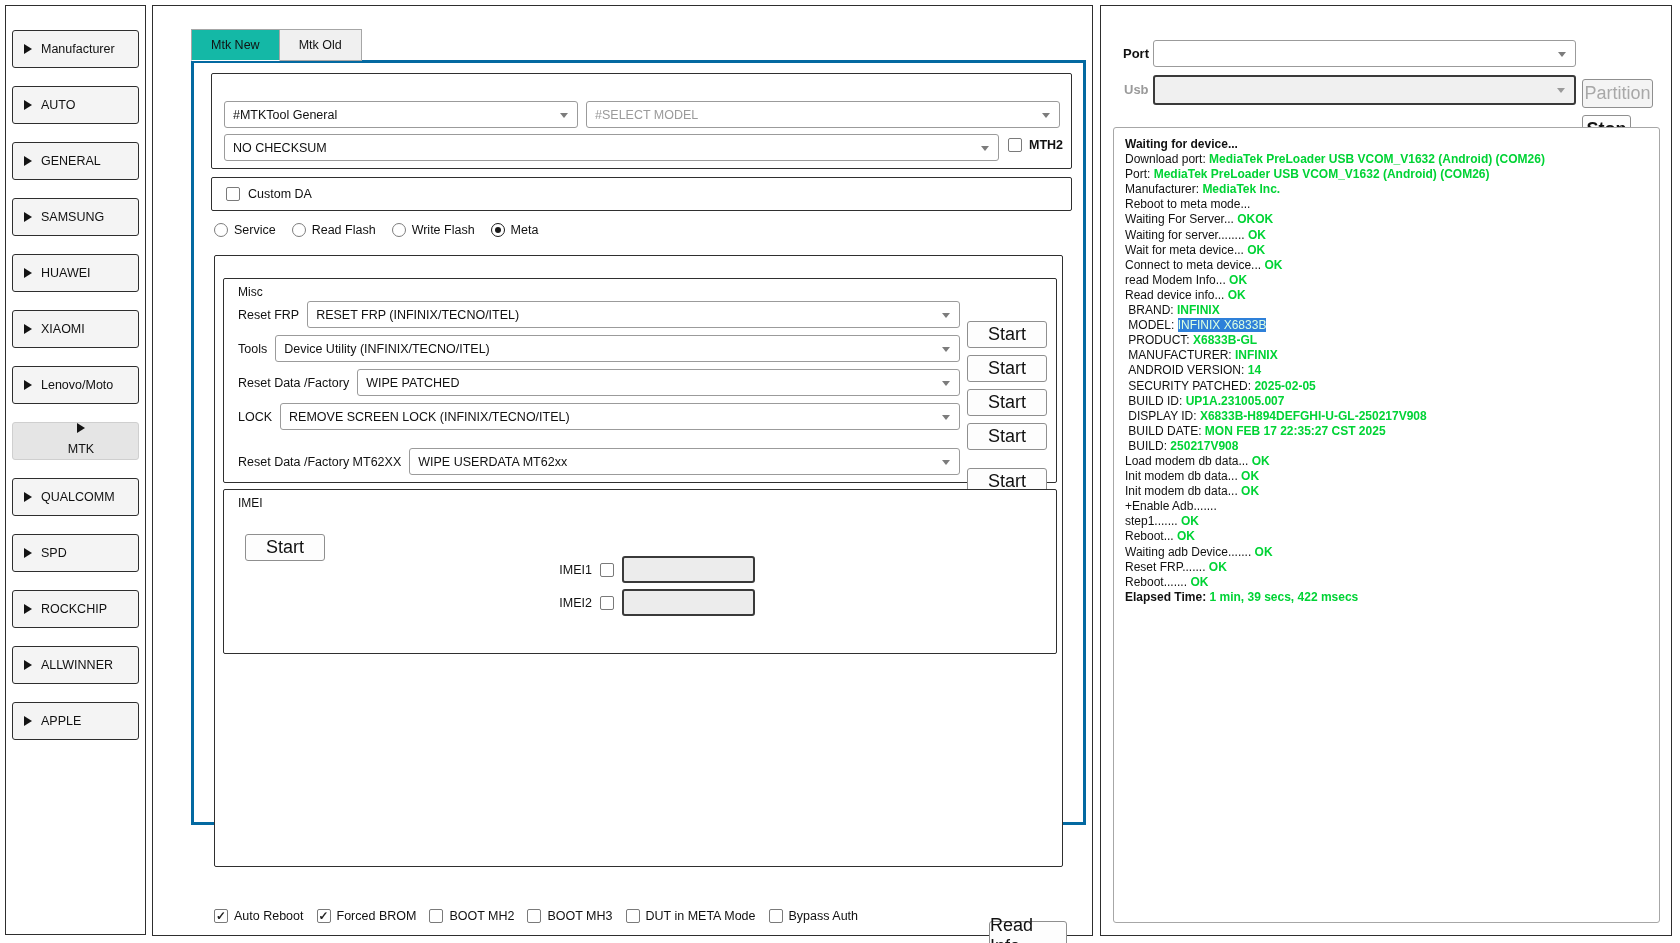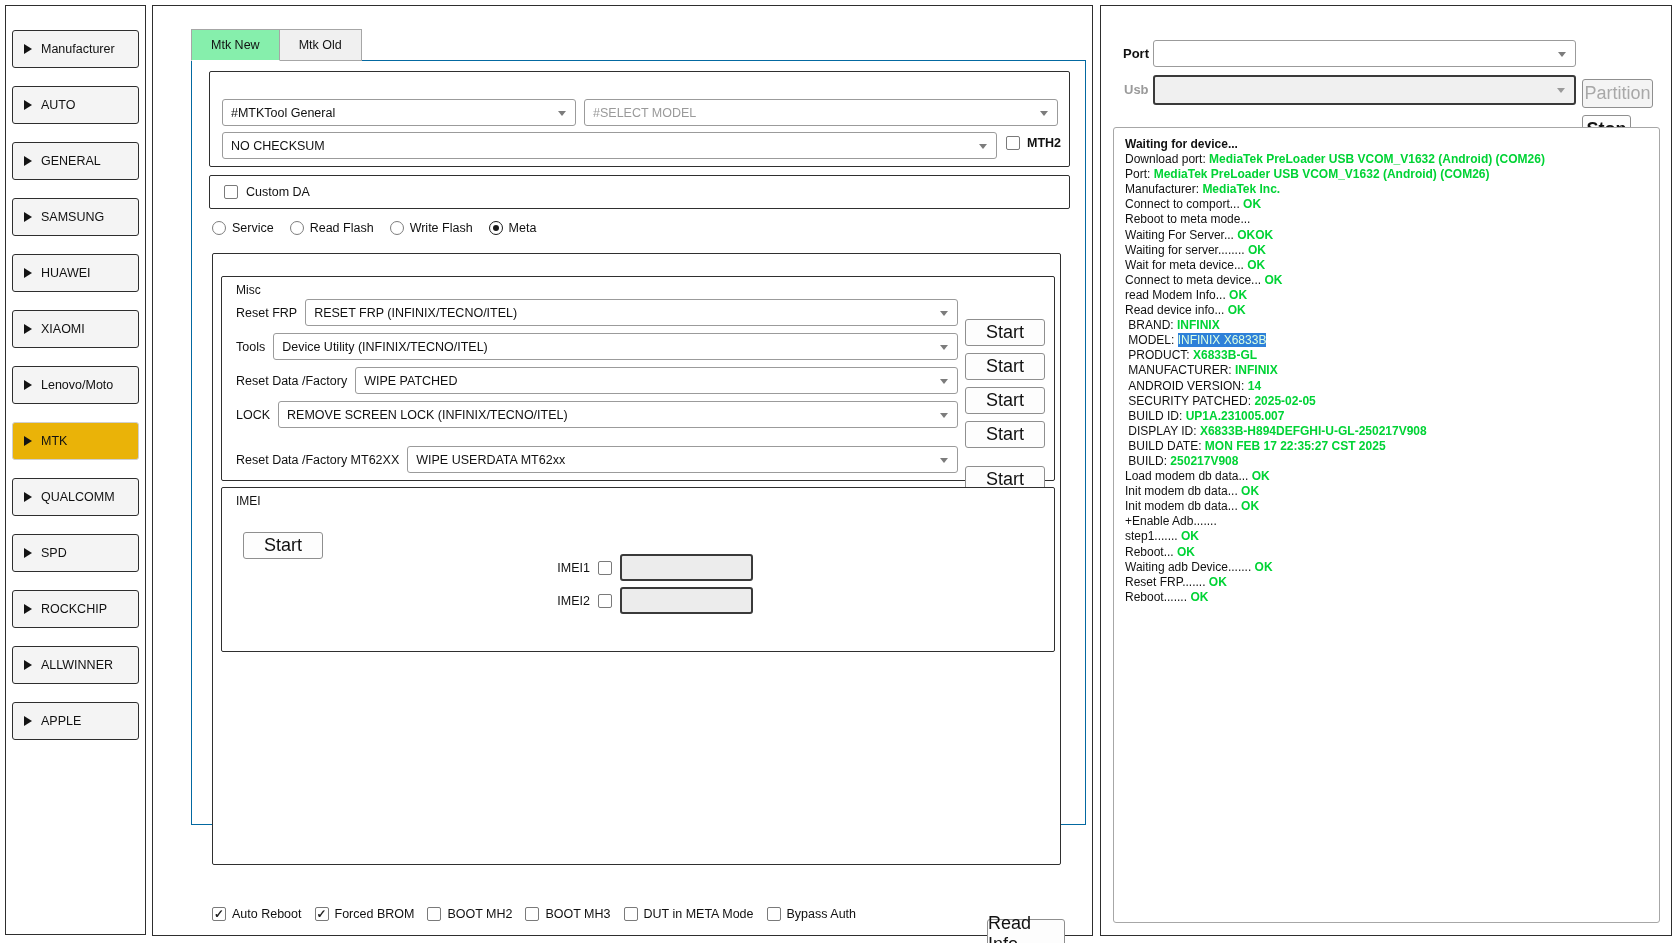--- a/index.html
+++ b/index.html
@@ -3,29 +3,29 @@
 <meta charset="utf-8">
 <style>
   :root{ --green:#00d335; --selbg:#2e80d9; --seltext:#dcffe2; }
   *{box-sizing:border-box; margin:0; padding:0;}
   html,body{width:1680px;height:943px;background:#fff;font-family:"Liberation Sans",sans-serif;color:#111;}
   .panel{position:absolute;background:#fff;border:1px solid #2e2e2e;}
 
   
   #left-panel{left:5px;top:5px;width:141px;height:930px;display:flex;flex-direction:column;align-items:center;padding-top:24px;gap:18px;}
   .side-btn{width:127px;height:38px;flex:0 0 auto;border:1px solid #2e2e2e;border-radius:3px;background:#f4f4f4;display:flex;align-items:center;gap:9px;padding-left:11px;font-size:12.5px;cursor:default;}
-  .side-btn.active{background:#eab308;border-color:#cfcfcf;}
+  .side-btn.active{background:#e5e5e5;border-color:#cfcfcf;flex-direction:column;}
   .tri{width:0;height:0;border-top:5px solid transparent;border-bottom:5px solid transparent;border-left:8px solid #141414;}
 
   
   #mid-panel{left:152px;top:5px;width:941px;height:931px;}
   #tabs{position:absolute;left:38px;top:23px;display:flex;z-index:2;}
   .tab{height:32px;padding:0 19px;display:flex;align-items:center;font-size:12.5px;background:#f0f0f0;border:1px solid #a6a6a6;margin-right:-1px;}
-  .tab.active{background:#86efac;border-bottom-color:#fff;z-index:3;}
-  #tab-content{position:absolute;left:38px;top:54px;width:895px;height:765px;border:1px solid #0369a1;background:#fff;}
+  .tab.active{background:#14b8a6;border-bottom-color:#fff;z-index:3;}
+  #tab-content{position:absolute;left:38px;top:54px;width:895px;height:765px;border:3px solid #0369a1;background:#fff;}
   .gbox{position:absolute;border:1px solid #2f2f2f;border-radius:2px;background:#fff;}
   .gbox-title{position:absolute;left:14px;top:6px;font-size:12px;color:#111;}
 
   #group-top{left:17px;top:10px;width:861px;height:96px;}
   #group-customda{left:17px;top:114px;width:861px;height:34px;display:flex;align-items:center;padding-left:14px;gap:8px;font-size:12.5px;}
 
   .combo{position:relative;border:1px solid #9b9b9b;border-radius:3px;background:#fff;height:27px;display:flex;align-items:center;padding:0 26px 0 8px;font-size:12.5px;color:#111;overflow:hidden;white-space:nowrap;}
   .combo .arrow{position:absolute;right:9px;top:50%;margin-top:-2px;width:0;height:0;border-left:4px solid transparent;border-right:4px solid transparent;border-top:5px solid #7c7c7c;}
   .combo.placeholder{color:#9a9a9a;}
   .combo.disabled{background:#f0f0f0;border:2px solid #3a3a3a;}
@@ -303,21 +303,20 @@
     <span></span>
     <span class="arrow"></span>
   </div>
   <div id="stop-btn" class="btn bold">Stop</div>
 
   <div id="logbox">
       <div class="log-line"><span class="lg-bold">Waiting for device...</span></div>
       <div class="log-line"><span class="lg-plain">Download port: </span><span class="lg-green">MediaTek PreLoader USB VCOM_V1632 (Android) (COM26)</span></div>
       <div class="log-line"><span class="lg-plain">Port: </span><span class="lg-green">MediaTek PreLoader USB VCOM_V1632 (Android) (COM26)</span></div>
       <div class="log-line"><span class="lg-plain">Manufacturer: </span><span class="lg-green">MediaTek Inc.</span></div>
-      <div class="log-line"><span class="lg-plain">Connect to comport... </span><span class="lg-green">OK</span></div>
       <div class="log-line"><span class="lg-plain">Reboot to meta mode...</span></div>
       <div class="log-line"><span class="lg-plain">Waiting For Server... </span><span class="lg-green">OKOK</span></div>
       <div class="log-line"><span class="lg-plain">Waiting for server........ </span><span class="lg-green">OK</span></div>
       <div class="log-line"><span class="lg-plain">Wait for meta device... </span><span class="lg-green">OK</span></div>
       <div class="log-line"><span class="lg-plain">Connect to meta device... </span><span class="lg-green">OK</span></div>
       <div class="log-line"><span class="lg-plain">read Modem Info... </span><span class="lg-green">OK</span></div>
       <div class="log-line"><span class="lg-plain">Read device info... </span><span class="lg-green">OK</span></div>
       <div class="log-line"><span class="lg-plain"> BRAND: </span><span class="lg-green">INFINIX</span></div>
       <div class="log-line"><span class="lg-plain"> MODEL: </span><span class="lg-sel">INFINIX X6833B</span></div>
       <div class="log-line"><span class="lg-plain"> PRODUCT: </span><span class="lg-green">X6833B-GL</span></div>
@@ -330,14 +329,15 @@
       <div class="log-line"><span class="lg-plain"> BUILD: </span><span class="lg-green">250217V908</span></div>
       <div class="log-line"><span class="lg-plain">Load modem db data... </span><span class="lg-green">OK</span></div>
       <div class="log-line"><span class="lg-plain">Init modem db data... </span><span class="lg-green">OK</span></div>
       <div class="log-line"><span class="lg-plain">Init modem db data... </span><span class="lg-green">OK</span></div>
       <div class="log-line"><span class="lg-plain">+Enable Adb.......</span></div>
       <div class="log-line"><span class="lg-plain">step1....... </span><span class="lg-green">OK</span></div>
       <div class="log-line"><span class="lg-plain">Reboot... </span><span class="lg-green">OK</span></div>
       <div class="log-line"><span class="lg-plain">Waiting adb Device....... </span><span class="lg-green">OK</span></div>
       <div class="log-line"><span class="lg-plain">Reset FRP....... </span><span class="lg-green">OK</span></div>
       <div class="log-line"><span class="lg-plain">Reboot....... </span><span class="lg-green">OK</span></div>
+      <div class="log-line"><span class="lg-bold">Elapsed Time: </span><span class="lg-green">1 min, 39 secs, 422 msecs</span></div>
     </div>
 </div>
 
 </body></html>

